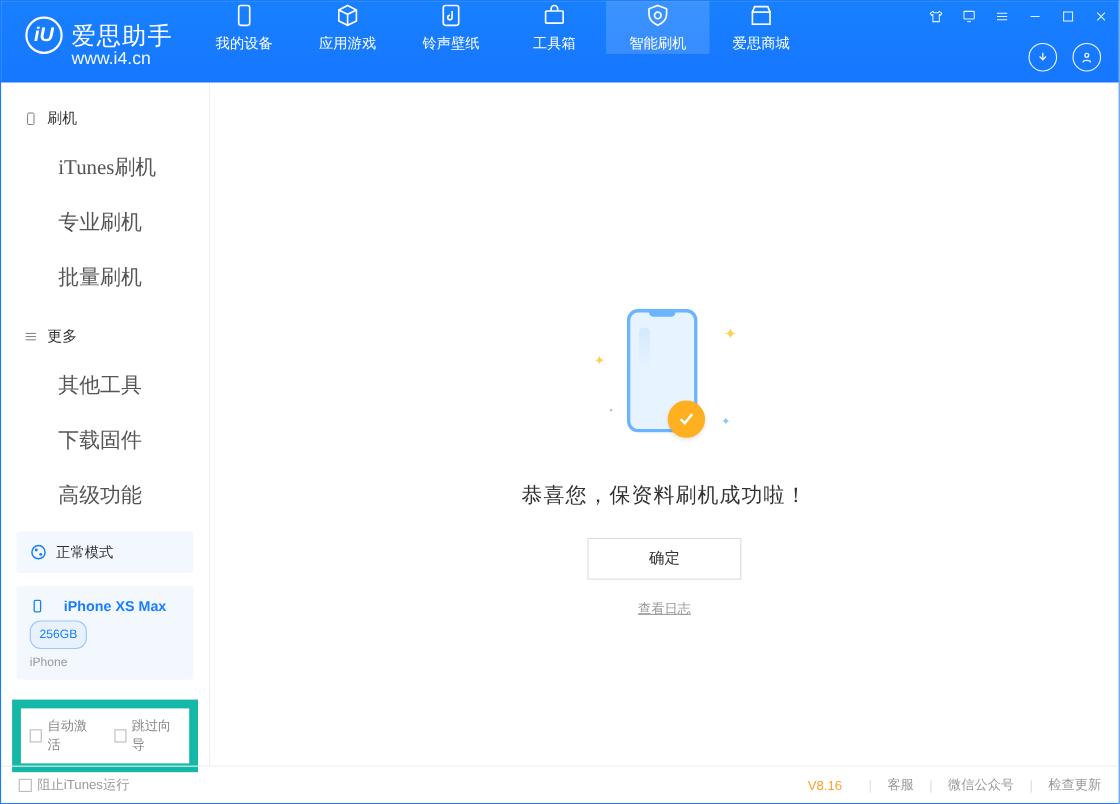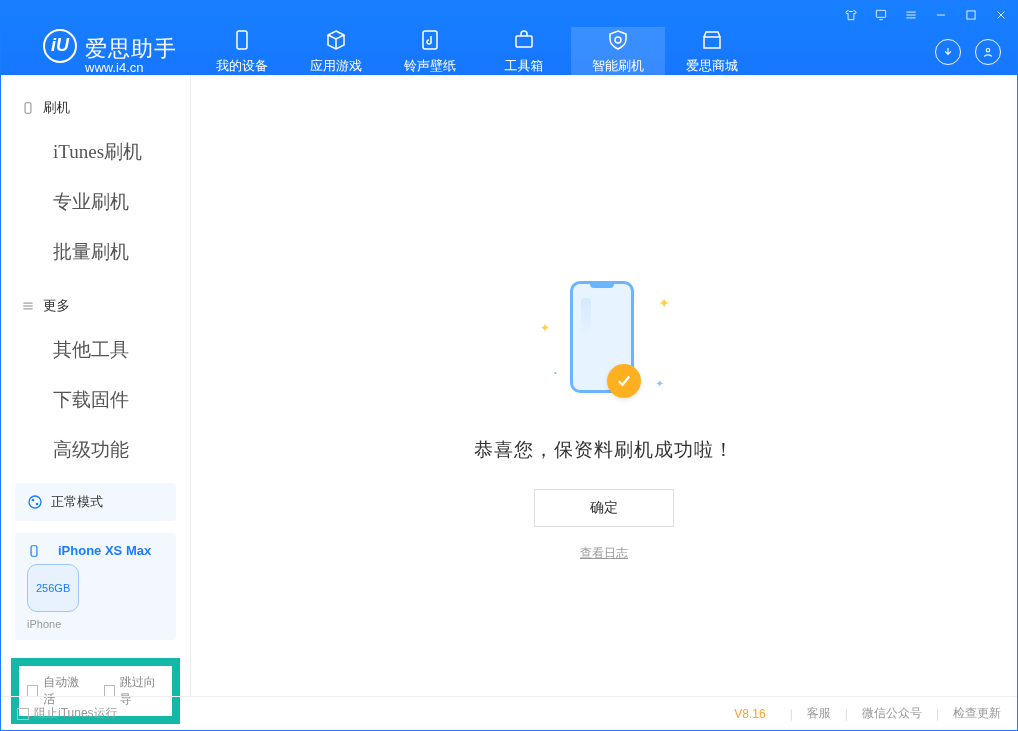--- a/index.html
+++ b/index.html
@@ -1,23 +1,23 @@
 <!DOCTYPE html>
 <html><head>
 <meta charset="utf-8">
 <style>
   * { margin:0; padding:0; box-sizing:border-box; font-family:"Microsoft YaHei","PingFang SC",Arial,sans-serif; }
   body { background:#fff; }
   .window { width:1018px; height:731px; border:1px solid #1a7cff; display:flex; flex-direction:column; background:#fff; }
-  .title-bar { height:74px; background:linear-gradient(to bottom,#1880ff,#1676ff); display:flex; align-items:flex-end; color:#fff; position:relative;padding-left:20px; }
+  .title-bar { height:74px; background:linear-gradient(to bottom,#1880ff,#1676ff); display:flex; align-items:flex-start; color:#fff; position:relative; }
   .logo-area { display:flex; align-items:center; padding:0 18px 0 22px; }
   .logo-circle { width:34px; height:34px; border:2.5px solid #fff; border-radius:50%; display:flex; align-items:center; justify-content:center; margin-right:8px; font-weight:bold; font-size:18px; font-style:italic; }
   .logo-text { display:flex; flex-direction:column; line-height:1.1; }
   .logo-main { font-size:22px; font-weight:500; letter-spacing:1px;margin-top:20px; }
-  .logo-sub { font-size:13px; opacity:.95; }
+  .logo-sub { font-size:16px; opacity:.95; }
   .nav-tabs { display:flex; align-items:stretch; }
   .nav-tab { width:94px; display:flex; flex-direction:column; align-items:center; justify-content:center; font-size:13px; cursor:pointer; gap:4px; }
   .nav-tab.active { background:rgba(255,255,255,.15); }
   .nav-icon { width:26px; height:26px; display:flex; align-items:center; justify-content:center; }
   .nav-icon svg { width:24px; height:24px; fill:none; stroke:#fff; stroke-width:1.5; }
   .win-ctrls { position:absolute; right:6px; top:4px; display:flex; gap:10px; align-items:center; }
   .win-ctrls .wc { width:20px; height:20px; display:flex; align-items:center; justify-content:center; cursor:pointer; opacity:.9; }
   .win-ctrls svg { width:14px; height:14px; stroke:#fff; fill:none; stroke-width:1.6; }
   .user-ctrls { position:absolute; right:16px; bottom:10px; display:flex; gap:14px; }
   .uc { width:26px; height:26px; border:1.5px solid #fff; border-radius:50%; display:flex; align-items:center; justify-content:center; cursor:pointer; opacity:.95; }
@@ -27,21 +27,21 @@
   .side-section-title { display:flex; align-items:center; gap:8px; padding:10px 20px; color:#333; font-size:13.5px; }
   .side-section-title .sicn { width:14px; height:14px; display:flex; align-items:center; justify-content:center; }
   .side-section-title svg { width:14px; height:14px; stroke:#777; fill:none; stroke-width:1.5; }
   .side-item { padding:12px 0 12px 52px; font-size:19px; color:#555; cursor:pointer;font-family:Liberation Serif, serif; }
   .side-item.active { color:#1a7cff; }
   .side-spacer { flex:1; }
   .mode-box { margin:8px 14px; background:#f3f8ff; border-radius:3px; padding:10px 12px; display:flex; align-items:center; gap:8px; font-size:13px; color:#333; }
   .mode-box svg { width:16px; height:16px; }
   .device-box { margin:4px 14px 10px 14px; background:#f3f8ff; border-radius:3px; padding:10px 12px; font-size:12px; color:#333; }
   .device-name { color:#1a7cff; font-size:13px; font-weight:600; display:flex; align-items:center; gap:17px; }
-  .device-cap { display:inline-block; margin-top:6px; color:#1a7cff; border:1px solid #9cc6ff; border-radius:10px; padding:17px 8px; font-size:11px; background:#e8f2ff; }
+  .device-cap { display:inline-block; margin-top:6px; color:#1a7cff; border:1px solid #9cc6ff; border-radius:10px; padding:6px 8px; font-size:11px; background:#e8f2ff; }
   .device-type { margin-top:6px; color:#999; font-size:11px; }
   .opts-row { margin:8px 10px 14px 10px; border:8px solid #14b8a6; padding:8px 8px; display:flex; gap:16px; align-items:center; }
   .chk { display:flex; align-items:center; gap:5px; font-size:12px; color:#888; cursor:pointer; }
   .chk .box { width:12px; height:12px; border:1px solid #bbb; }
   .main { flex:1; display:flex; flex-direction:column; align-items:center; }
   .hero { margin-top:200px; display:flex; flex-direction:column; align-items:center; }
   .phone-illust { position:relative; width:140px; height:130px; }
   .sparkle { position:absolute; color:#ffd04d; font-size:12px; }
   .sparkle.s1 { left:6px; top:46px; }
   .sparkle.s2 { right:4px; top:20px; font-size:14px; }

